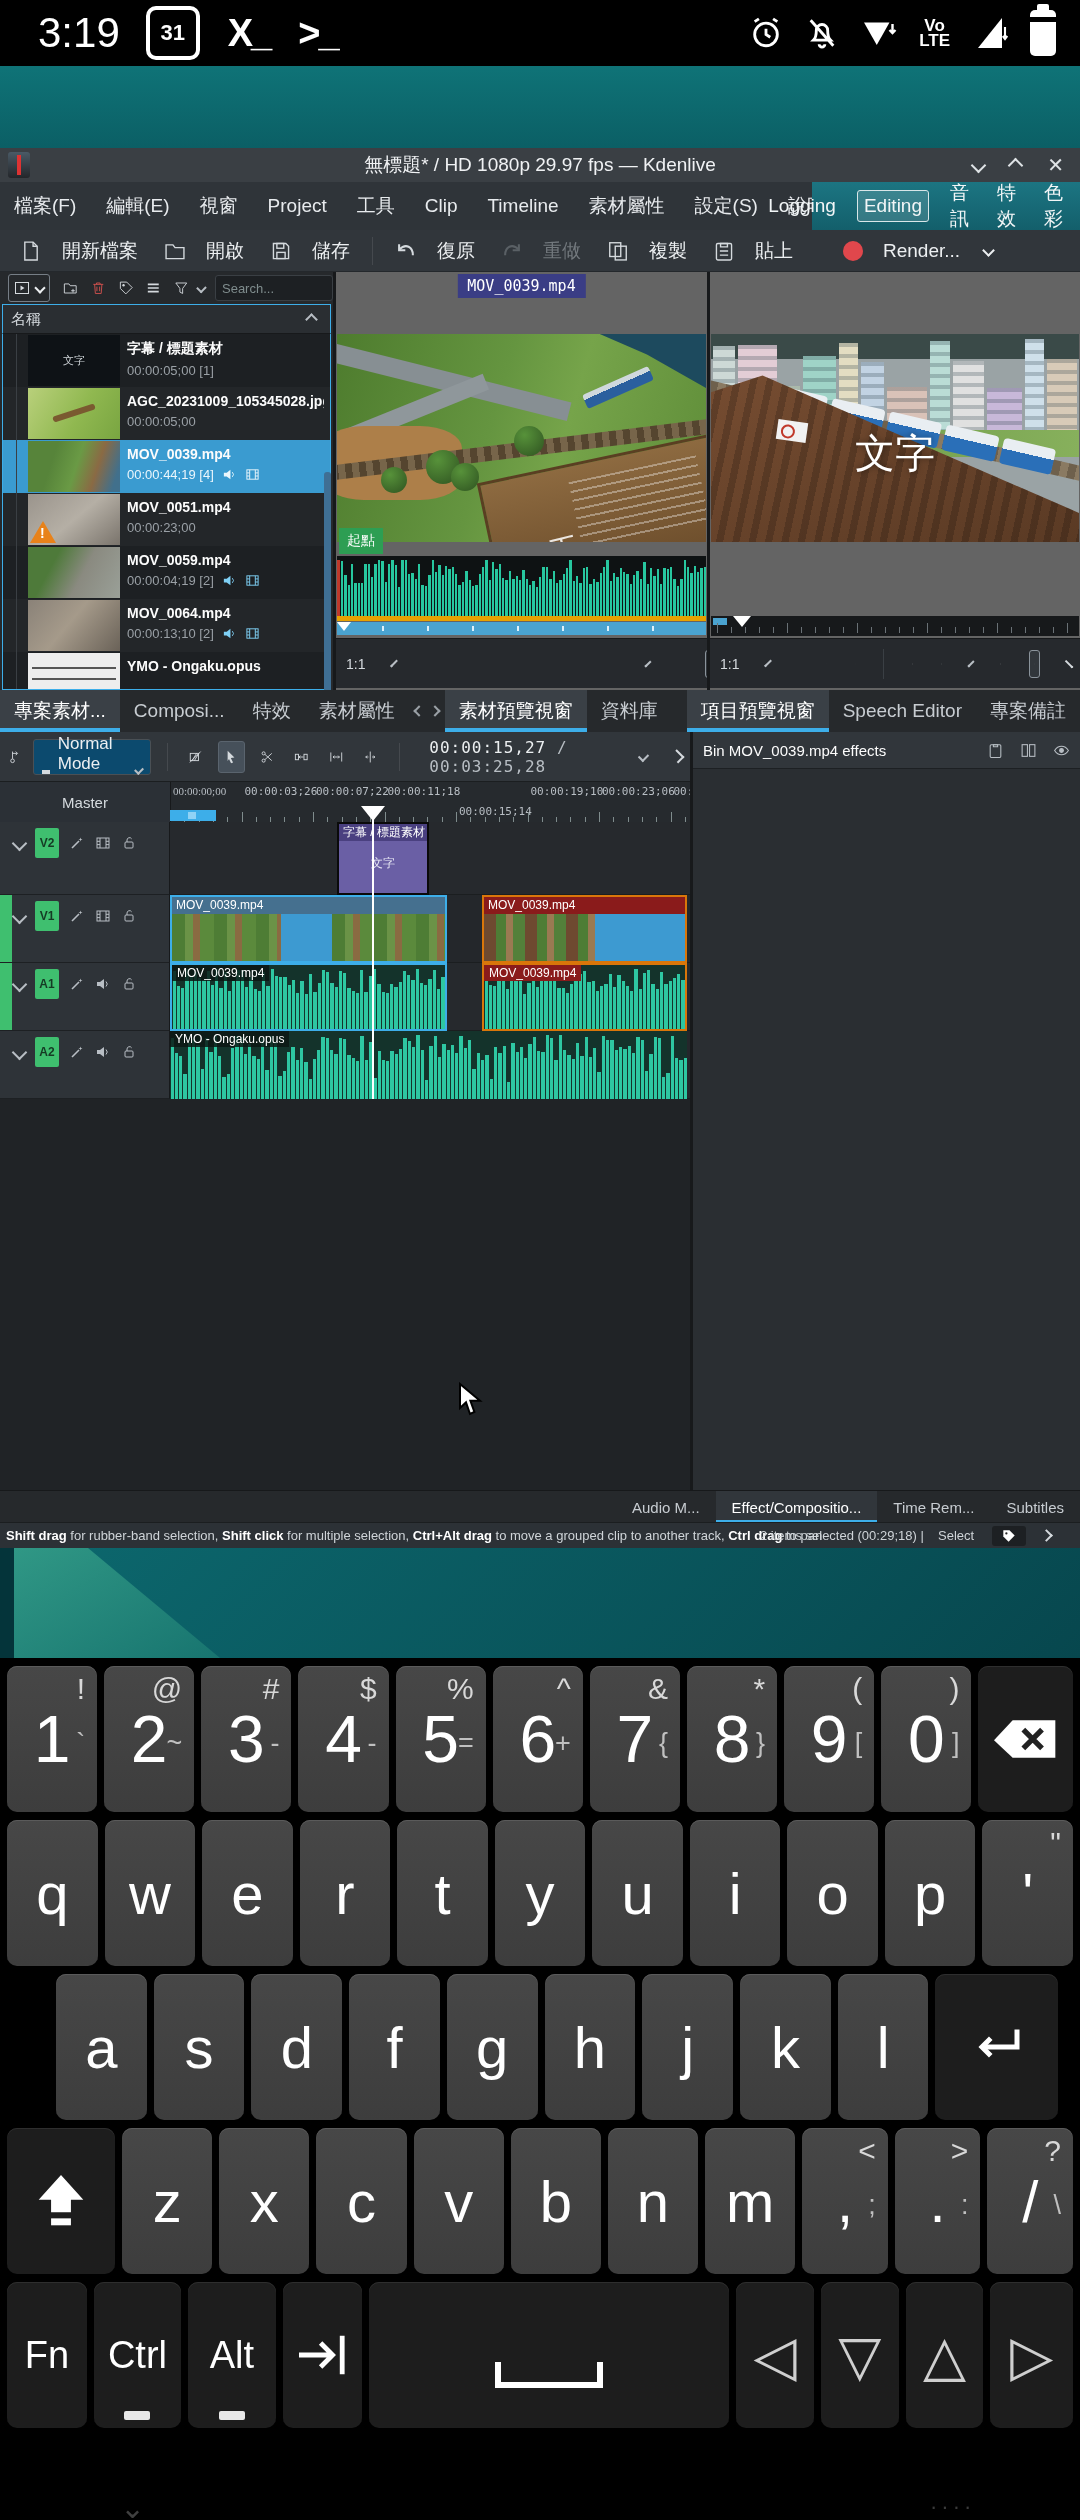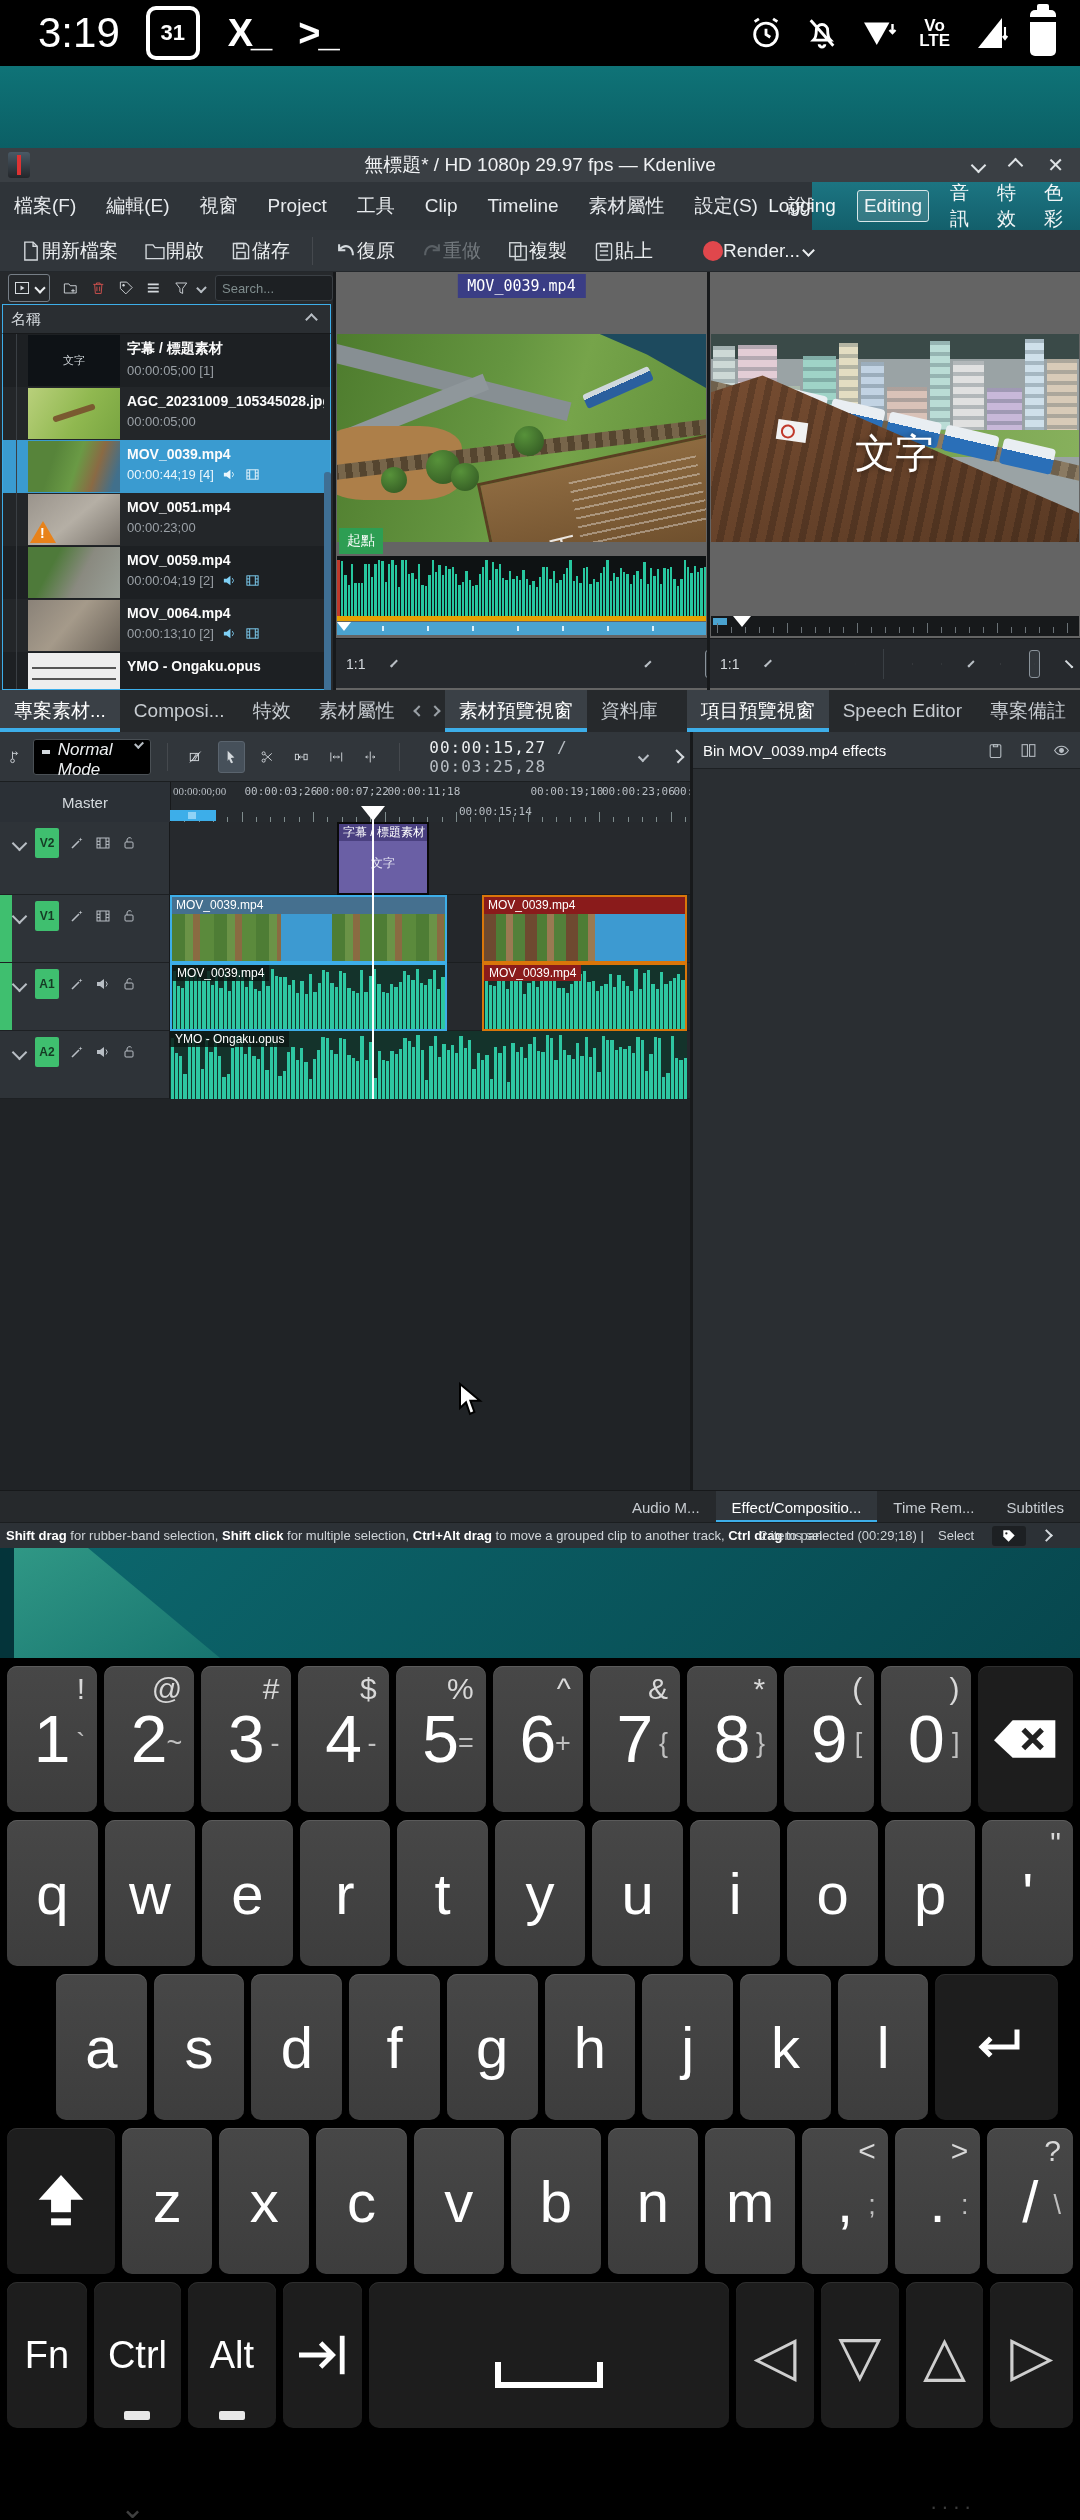--- a/index.html
+++ b/index.html
@@ -38,21 +38,21 @@
   #titlebar .title{position:absolute;left:0;right:0;text-align:center;font-size:19px;color:#f0f2f4;}
   #titlebar .wbtns{margin-left:auto;display:flex;gap:26px;margin-right:16px;color:#dfe3e6;align-items:center;z-index:2;}
   #titlebar .x{font-size:20px;}
   #menubar{left:0;top:34px;width:1080px;height:48px;background:#2f3439;display:flex;align-items:center;gap:30px;padding-left:14px;box-sizing:border-box;}
   .mi{font-size:19px;color:#e8ebee;}
   #wsblock{position:absolute;right:0;top:34px;height:48px;width:268px;background:linear-gradient(180deg,#1c7582,#135f6b);
            display:flex;align-items:center;justify-content:flex-end;gap:14px;padding-right:10px;box-sizing:border-box;}
   .ws{font-size:19px;color:#f2f6f7;padding:4px 6px;border:1px solid transparent;border-radius:3px;}
   .ws.active{background:rgba(255,255,255,.14);border-color:#d8e6e8;}
   #toolbar{left:0;top:82px;width:1080px;height:42px;background:#31363b;border-bottom:1px solid #24282c;display:flex;align-items:center;gap:6px;padding-left:10px;box-sizing:border-box;}
-  .tbtn{display:flex;align-items:center;gap:0;font-size:19px;color:#eceff1;padding:4px 10px;}
+  .tbtn{display:flex;align-items:center;gap:20px;font-size:19px;color:#eceff1;padding:4px 10px;}
   .tbtn .ic{width:22px;height:22px;}
   .tbtn.dis{color:#73797e;} .tbtn.dis .ic{color:#5a6065;}
   .vsep{width:1px;height:28px;background:#45494e;margin:0 6px;}
   .render-dot{width:20px;height:20px;border-radius:50%;background:#e0474c;}
   
   #main{left:0;top:124px;width:1080px;height:418px;background:#1b1e20;}
   #bin{position:absolute;left:0;top:0;width:333px;height:418px;background:#26292c;}
   #binbar{position:absolute;left:0;top:0;width:333px;height:32px;display:flex;align-items:center;}
   .bin-combo{margin-left:8px;width:50px;height:26px;border:1px solid #767e86;border-radius:3px;display:flex;align-items:center;justify-content:space-evenly;}
   .bin-combo .ic{width:16px;height:16px;}
@@ -145,21 +145,21 @@
   .scn-p .sign:before{content:"";position:absolute;left:4px;top:4px;width:10px;height:10px;border:2px solid #c0392b;border-radius:50%;}
   .ovl-text{position:absolute;left:0;right:0;top:44%;text-align:center;color:#fff;font-size:40px;text-shadow:0 0 6px rgba(0,0,0,.5);}
   
   #tabstrip{left:0;top:542px;width:1080px;height:42px;background:#26292c;border-bottom:1px solid #17191b;display:flex;align-items:stretch;}
   .dtab{display:flex;align-items:center;padding:0 14px;font-size:19px;color:#c7ccd1;position:relative;white-space:nowrap;}
   .dtab.active{background:#3a4046;color:#fff;box-shadow:inset 0 -4px 0 #3daee9;}
   .tscroll{display:flex;align-items:center;gap:8px;color:#9aa0a6;padding:0 6px;}
   
   #ttb{left:0;top:584px;width:690px;height:50px;background:#31363b;border-bottom:1px solid #1b1e20;display:flex;align-items:center;gap:10px;padding:0 8px;box-sizing:border-box;}
   #ttb .ic{width:20px;height:20px;}
-  .modebox{display:flex;align-items:flex-start;gap:8px;border:1px solid #4a5055;border-radius:3px;background:#000000;height:34px;padding:0 8px;font-size:17px;color:#eceff1;font-style:italic;}
+  .modebox{display:flex;align-items:flex-end;gap:8px;border:1px solid #4a5055;border-radius:3px;background:#0c4a6e;height:34px;padding:0 8px;font-size:17px;color:#eceff1;}
   .toolbox{padding:5px;border-radius:3px;}
   .toolbox.on{background:#46505a;border:1px solid #5a646e;}
   .tc{font-family:"DejaVu Sans Mono",monospace;font-size:16px;color:#eceff1;margin-left:14px;letter-spacing:1px;}
   .tc .dur{color:#b8bec4;}
   
   #fx{left:690px;top:584px;width:390px;height:758px;background:#2a2e32;border-left:3px solid #17191b;box-sizing:border-box;}
   #fxhdr{position:absolute;left:0;top:0;right:0;height:36px;background:#31363b;display:flex;align-items:center;padding:0 10px;font-size:15px;color:#fcfcfc;border-bottom:1px solid #1d2023;}
   #fxhdr .icons{margin-left:auto;display:flex;gap:16px;}
   #fxhdr .ic{width:17px;height:17px;color:#b8bec4;}
   

